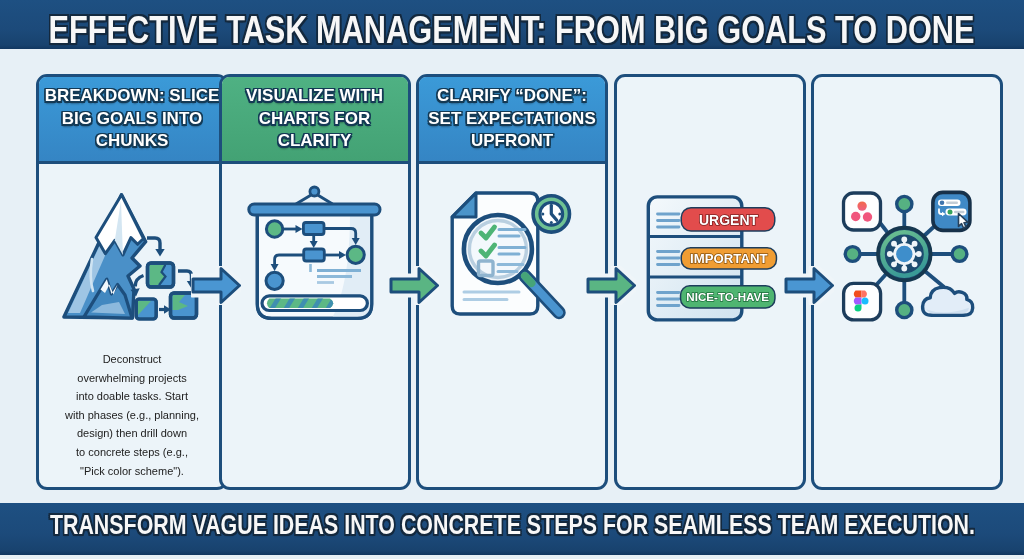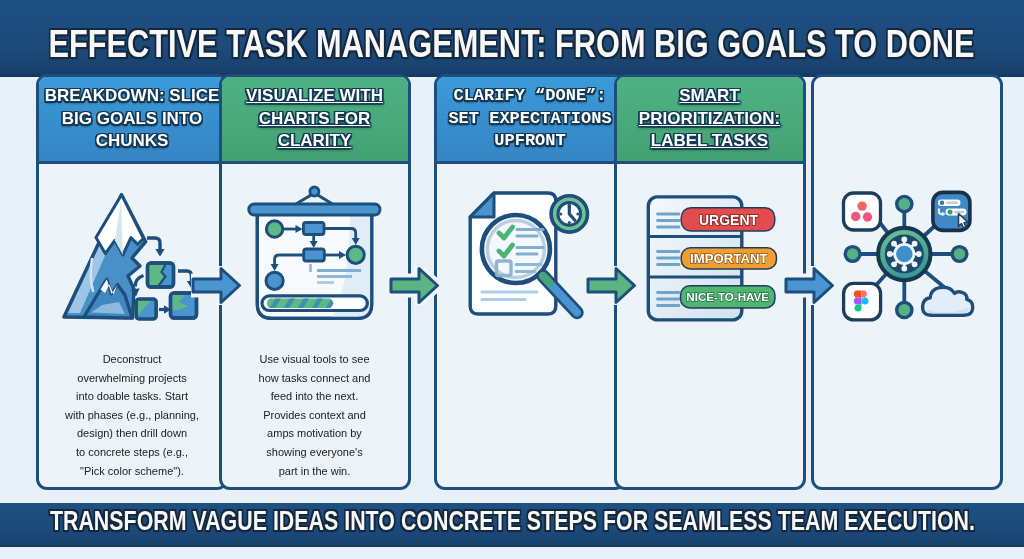--- a/index.html
+++ b/index.html
@@ -1,29 +1,29 @@
 <!DOCTYPE html>
 <html><head>
 <meta charset="utf-8">
 <style>
 * { margin:0; padding:0; box-sizing:border-box; }
 html,body { width:1024px; height:559px; overflow:hidden; }
 body { font-family:"Liberation Sans", sans-serif; background:#e7f0f6; position:relative; }
 .bar { position:absolute; left:0; width:1024px; background:linear-gradient(180deg,#1e5082 0%,#1c4a7a 60%,#18426e 92%,#123760 100%); display:flex; align-items:center; justify-content:center; }
-.bar-top { top:0; height:77px; }
-.bar-bot { top:503px; height:44px; }
+.bar-top { top:0; height:49px; }
+.bar-bot { top:503px; height:52px; }
 .bartext { color:#f7f7f7; font-weight:bold; white-space:nowrap;
   text-shadow:-2px -2px 0 #14293e,-2px 0 0 #14293e,-2px 2px 0 #14293e,0 -2px 0 #14293e,0 2px 0 #14293e,2px -2px 0 #14293e,2px 0 0 #14293e,2px 2px 0 #14293e,0 2px 2px rgba(0,0,0,.4); }
 #title { font-size:39px; transform:scaleX(0.788); margin-top:10px; }
 #bottext { font-size:28px; transform:scaleX(0.764); margin-top:-9px; }
 .card { position:absolute; top:74px; width:192px; height:416px; border:3.5px solid #1d4e7c; border-radius:11px; background:#ecf4f9; }
 .hdr { position:absolute; top:0; left:0; right:0; height:87px; border-bottom:3.5px solid #1d4e7c; border-radius:7px 7px 0 0; display:flex; align-items:center; justify-content:center; text-align:center; color:#fff; font-weight:bold; font-size:17px; line-height:22.4px;
   text-shadow:-1.5px -1.5px 0 #143a55,-1.5px 0 0 #143a55,-1.5px 1.5px 0 #143a55,0 -1.5px 0 #143a55,0 1.5px 0 #143a55,1.5px -1.5px 0 #143a55,1.5px 0 0 #143a55,1.5px 1.5px 0 #143a55,0 2.5px 2px rgba(0,0,0,.35); }
 .hdr.blue { background:linear-gradient(180deg,#3b9ad8 0%,#3585c4 100%); }
-.hdr.green { background:linear-gradient(180deg,#4fb183 0%,#43a274 100%);text-decoration:underline; }
+.hdr.green { background:linear-gradient(180deg,#4fb183 0%,#43a274 100%); }
 .desc { position:absolute; top:273px; left:1px; right:1px; text-align:center; color:#212121; font-size:11px; line-height:18.6px; }
 .illus { position:absolute; top:85.5px; left:0; }
 .arrow { position:absolute; top:266px; }
 </style>
 </head>
 <body>
 <div class="bar bar-top">
     <div class="bartext" id="title">EFFECTIVE TASK MANAGEMENT: FROM BIG GOALS TO DONE</div>
   </div>
 
@@ -111,24 +111,23 @@
       <rect x="40" y="134" width="76" height="13" fill="#5cb885"></rect>
       <g stroke="#3f8fb0" stroke-width="4.6">
         <path d="M48 149 L59 131"></path>
           <path d="M62 149 L73 131"></path>
           <path d="M76 149 L87 131"></path>
           <path d="M90 149 L101 131"></path>
           <path d="M104 149 L115 131"></path>
       </g>
     </g>
   </svg>
-  <div class="desc">Use visual tools to see<br>how tasks connect and<br>feed into the next.<br>Provides context and<br>amps motivation by<br>showing everyone's<br>part in the win.</div>
-</div>
-
-<div class="card" style="left:434px;font-family:Liberation Mono, monospace;">
+</div>
+
+<div class="card" style="left:416px;">
   <div class="hdr blue">CLARIFY “DONE”:<br>SET EXPECTATIONS<br>UPFRONT</div>
   <svg class="illus" width="185" height="182" viewBox="0 0 185 182">
 
     <path d="M57 30 L111 30 Q118.8 30 118.8 38 L118.8 143 Q118.8 151 111 151 L41 151 Q33.2 151 33.2 143 L33.2 54 Z" fill="#fbfdfe" stroke="#1d4e7c" stroke-width="3.4" stroke-linejoin="round"></path>
     <path d="M57 30 L57 54 L33.2 54 Z" fill="#4b94c9" stroke="#1d4e7c" stroke-width="3" stroke-linejoin="round"></path>
     <path d="M45 129 L100 129 M45 136.5 L88 136.5" stroke="#aecde4" stroke-width="3" stroke-linecap="round"></path>
 
     <circle cx="132.3" cy="50.9" r="18.2" fill="#6ec193" stroke="#1d4e7c" stroke-width="3.6"></circle>
     <circle cx="132.3" cy="50.9" r="11.4" fill="#fdfeff" stroke="#1d4e7c" stroke-width="3"></circle>
     <path d="M132.3 50.9 L132.3 42.7 M132.3 50.9 L137.8 57.2" stroke="#1d4e7c" stroke-width="3.2" stroke-linecap="round"></path>
@@ -149,21 +148,20 @@
     <path d="M80 84.5 L106 84.5 M80 91 L100 91" stroke="#7fb0d4" stroke-width="3" stroke-linecap="round"></path>
     <path d="M79 101.5 L104 101.5 M79 108.5 L98 108.5" stroke="#8db9d9" stroke-width="3" stroke-linecap="round"></path>
 
     <path d="M106 113 L140 149.5" stroke="#1d4e7c" stroke-width="13.5" stroke-linecap="round"></path>
     <path d="M106 113 L140 149.5" stroke="#4a94cf" stroke-width="8" stroke-linecap="round"></path>
     <path d="M106 113 L112.5 120" stroke="#46a478" stroke-width="8" stroke-linecap="round"></path>
   </svg>
 </div>
 
 <div class="card" style="left:613.5px;">
-  <div class="hdr green">SMART<br>PRIORITIZATION:<br>LABEL TASKS</div>
   <svg class="illus" width="185" height="182" viewBox="0 0 185 182">
     <defs>
       <linearGradient id="panelg" x1="0" y1="0" x2="1" y2="1">
         <stop offset="0" stop-color="#f4f9fc"></stop>
           <stop offset="1" stop-color="#cfe2ef"></stop>
       </linearGradient>
     </defs>
     <rect x="31.3" y="33.9" width="93.5" height="123" rx="9" fill="url(#panelg)" stroke="#1d4e7c" stroke-width="3.4"></rect>
     <path d="M31.3 73.4 L124.8 73.4 M31.3 114 L124.8 114" stroke="#1d4e7c" stroke-width="3"></path>
     <g stroke="#6fa3cc" stroke-width="2.8" stroke-linecap="round">

